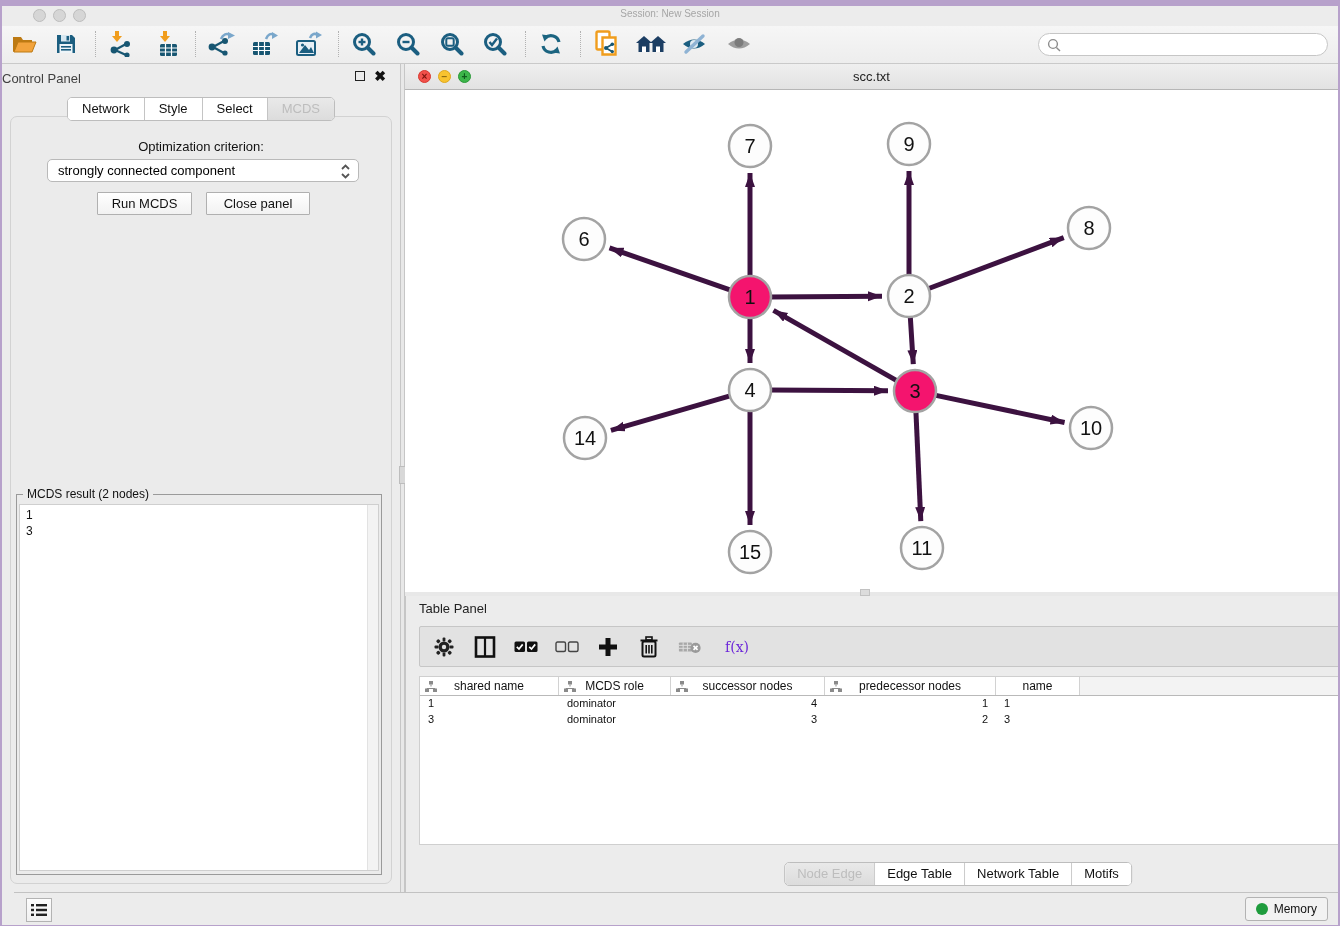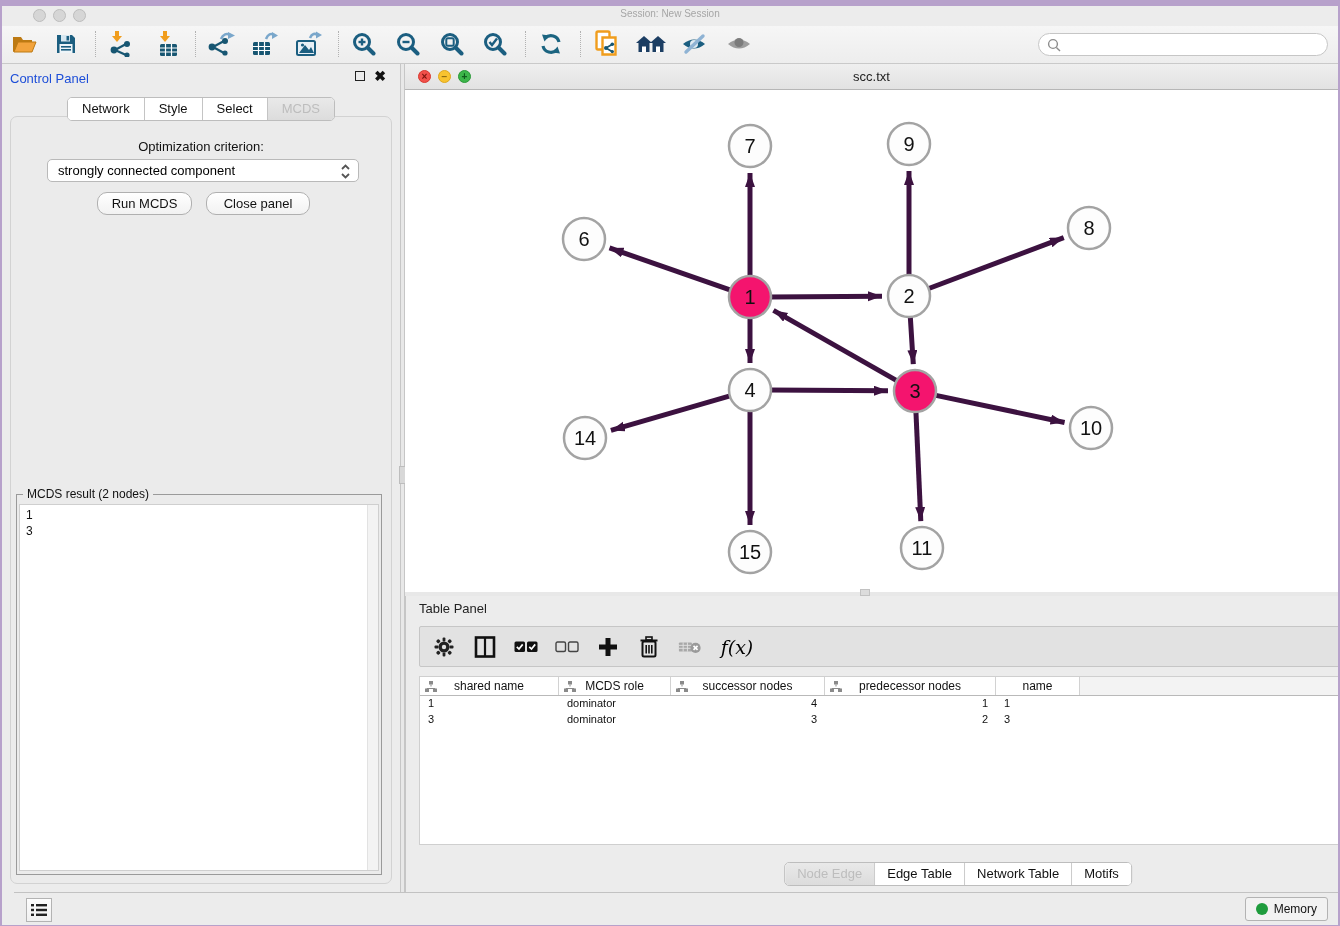--- a/index.html
+++ b/index.html
@@ -14,34 +14,34 @@
 
   
   #toolbar{position:absolute;left:2px;right:2px;top:26px;height:38px;background:linear-gradient(#f6f6f6,#ededed);border-bottom:1px solid #c9c9c9;}
   .tbtn{position:absolute;top:2px;width:38px;height:32px;display:flex;align-items:center;justify-content:center;cursor:default;}
   .tdiv{position:absolute;top:5px;height:26px;border-left:1px dotted #b2b2b2;}
   #searchbox{position:absolute;top:7px;right:10px;width:290px;height:23px;background:#fff;border:1px solid #c6c6c6;border-radius:12px;display:flex;align-items:center;padding-left:8px;}
   #searchbox input{border:none;outline:none;flex:1;font-size:12px;background:transparent;margin-left:5px;}
 
   
   #control-panel{position:absolute;left:2px;top:64px;width:398px;height:828px;background:#ececec;}
-  #cp-title{position:absolute;left:8px;top:7px;font-size:13px;color:#1d4ed8;}
+  #cp-title{position:absolute;left:0;top:7px;font-size:13px;color:#404040;}
   .float-icon{width:10px;height:10px;border:1.5px solid #222;display:inline-block;}
   .close-icon{font-size:14px;font-weight:bold;color:#111;line-height:10px;}
   #cp-icons{position:absolute;right:14px;top:7px;display:flex;gap:9px;align-items:center;}
   .tabset{display:flex;border:1px solid #bdbdbd;border-radius:5px;overflow:hidden;background:#fff;}
   #cp-tabs{position:absolute;top:33px;left:50%;transform:translateX(-50%);z-index:5;}
   .tab{padding:3px 14px 4px;font-size:13px;color:#111;background:#fff;border-right:1px solid #c4c4c4;white-space:nowrap;}
   .tab:last-child{border-right:none;}
   .tab.selected{background:linear-gradient(#e9e9e9,#dcdcdc);color:#bdbdbd;text-align:right;}
   #cp-body{position:absolute;left:8px;right:8px;top:52px;bottom:8px;background:#ebebeb;border:1px solid #d2d2d2;border-radius:7px;}
   #opt-label{position:absolute;top:22px;left:0;right:0;text-align:center;font-size:13px;color:#111;}
   #criterion{position:absolute;left:36px;top:42px;width:312px;height:23px;background:#fff;border:1px solid #b9b9b9;border-radius:5px;font-size:13px;display:flex;align-items:center;padding:0 22px 0 10px;}
   #criterion .stepper{position:absolute;right:7px;top:3px;}
-  .cpbtn{position:absolute;top:75px;height:23px;background:linear-gradient(#fff,#f2f2f2);border:1px solid #b0b0b0;border-radius:10px;font-size:13px;display:flex;align-items:center;justify-content:center;color:#111;}
+  .cpbtn{position:absolute;top:75px;height:23px;background:linear-gradient(#fff,#f2f2f2);border:1px solid #b0b0b0;border-radius:1px;font-size:13px;display:flex;align-items:center;justify-content:center;color:#111;}
   #result-group{position:absolute;left:5px;right:9px;top:377px;bottom:8px;border:1px solid #9a9a9a;}
   #result-title{position:absolute;top:-8px;left:6px;background:#ebebeb;padding:0 4px;font-size:12px;color:#111;}
   #result-area{position:absolute;left:2px;right:2px;top:9px;bottom:3px;background:#fff;border:1px solid #cfcfcf;font-size:12px;color:#111;padding:2px 0 0 6px;line-height:16px;}
   #result-scroll{position:absolute;top:0;bottom:0;right:0;width:11px;background:#f3f3f3;border-left:1px solid #e2e2e2;}
 
   
   #v-splitter{position:absolute;left:400px;top:64px;width:5px;height:828px;background:#e8e8e8;border-left:1px solid #c6c6c6;border-right:1px solid #c6c6c6;}
   #v-handle{position:absolute;left:-2px;top:402px;width:8px;height:18px;background:#d8d8d8;border:1px solid #bdbdbd;}
   #h-splitter{position:absolute;left:405px;right:2px;top:592px;height:4px;background:#e8e8e8;}
   #h-handle{position:absolute;left:455px;top:-3px;width:10px;height:7px;background:#dcdcdc;border:1px solid #c2c2c2;}
@@ -52,21 +52,21 @@
   .tlight{position:absolute;top:6px;width:13px;height:13px;border-radius:50%;display:flex;align-items:center;justify-content:center;font-size:10px;font-weight:bold;line-height:13px;}
   #net-title{position:absolute;left:0;right:0;top:5px;text-align:center;font-size:13px;color:#222;}
   #graph-svg{position:absolute;left:0;top:26px;}
 
   
   #table-panel{position:absolute;left:405px;top:596px;width:1105px;height:296px;background:#ececec;border-left:1px solid #c6c6c6;}
   #tp-title{position:absolute;left:13px;top:5px;font-size:13px;color:#222;}
   #tp-icons{position:absolute;right:13px;top:6px;display:flex;gap:9px;align-items:center;}
   #tp-toolbar{position:absolute;left:13px;right:14px;top:30px;height:41px;background:#e2e2e2;border:1px solid #c6c6c6;border-radius:2px;display:flex;align-items:center;gap:17px;padding-left:12px;}
   .tpbtn{display:flex;align-items:center;justify-content:center;width:24px;height:24px;}
-  .fx{font-family:"DejaVu Serif",serif;font-style:italic;font-size:19px;color:#000000;}
+  .fx{font-family:"DejaVu Serif",serif;font-size:14px;color:#6d28d9;}
   #table-view{position:absolute;left:13px;right:14px;top:80px;height:169px;background:#fff;border:1px solid #cfcfcf;}
   #table-header{display:flex;height:19px;background:#fff;border-bottom:1px solid #b9b9b9;}
   .th{position:relative;display:flex;align-items:center;justify-content:center;font-size:12px;color:#111;border-right:1px solid #d2d2d2;height:100%;}
   .th svg{position:absolute;left:5px;}
   .th-fill{flex:1;background:#f3f3f3;}
   .tr{display:flex;height:16px;}
   .td{font-size:11px;color:#111;padding:1px 8px 0 8px;overflow:hidden;white-space:nowrap;}
   #tp-tabs{position:absolute;left:50%;transform:translateX(-50%);bottom:6px;}
   #tp-tabs .tab{padding:3px 12px 4px;}
 

